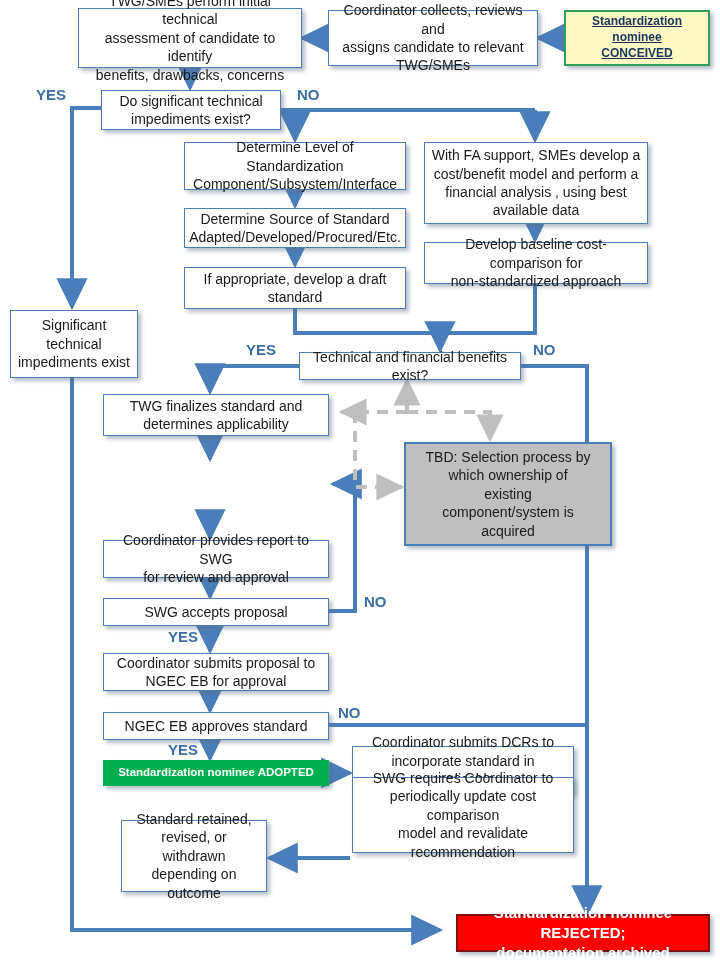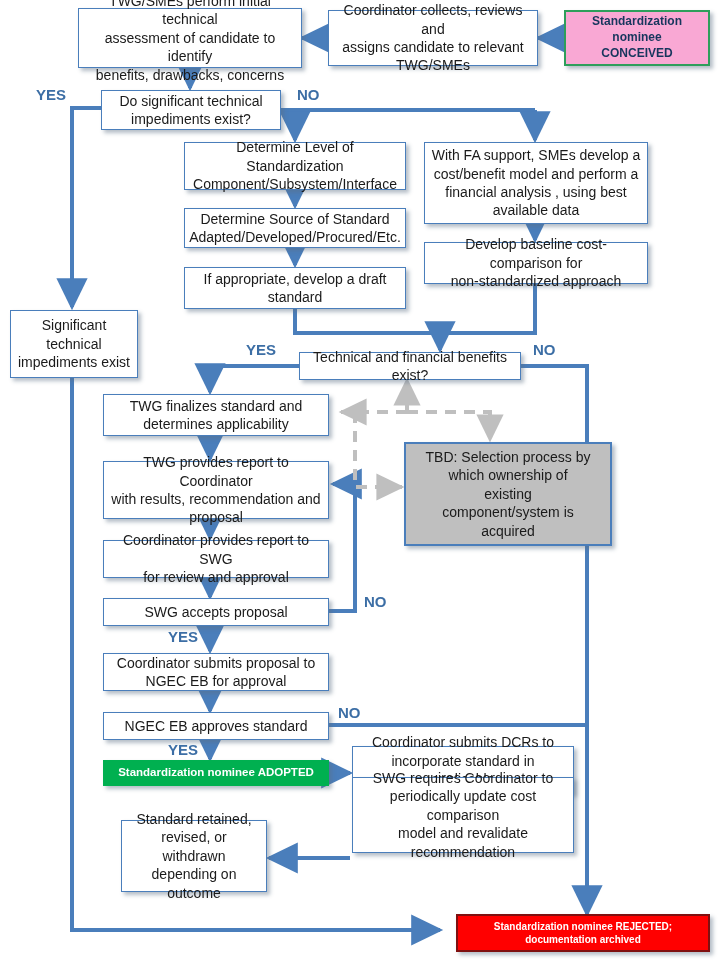--- a/index.html
+++ b/index.html
@@ -34,39 +34,40 @@
     border: 1px solid #4a7ebb;
     background: #ffffff;
     color: #1a1a1a;
     font-size: 14px;
     line-height: 1.32;
     padding: 3px 6px;
     box-shadow: 3px 3px 4px rgba(90,110,130,0.45);
     z-index: 5;
   }
   .node.terminator-yellow {
-    background: #f9a8d4;
+    background: #fef9c3;
     border: 2px solid #2e9e5b;
     color: #17365d;
     font-weight: bold;
     font-size: 12px;
+    text-decoration: underline;
   }
   .node.terminator-green {
     background: #00b050;
     border: 1px solid #00b050;
     color: #ffffff;
     font-weight: bold;
     font-size: 11.5px;
   }
   .node.terminator-red {
     background: #ff0000;
     border: 2px solid #7f1010;
     color: #ffffff;
     font-weight: bold;
-    font-size: 10px;
+    font-size: 15px;
   }
   .node.tbd-gray {
     background: #bfbfbf;
     border: 2px solid #4a7ebb;
     color: #1a1a1a;
   }
   .edge-label {
     position: absolute;
     color: #3c6ea5;
     font-weight: bold;
@@ -214,25 +215,20 @@
 
   <div class="node" style="left:299px; top:352px; width:222px; height:28px;">
     <span class="node-text">Technical and financial benefits exist?</span>
   </div>
 
   <div class="node" style="left:103px; top:394px; width:226px; height:42px;">
     <span class="node-text">TWG finalizes standard and
 determines applicability</span>
   </div>
 
-  <div class="node" style="left:103px; top:461px; width:226px; height:58px;">
-    <span class="node-text">TWG provides report to Coordinator
-with results, recommendation and
-proposal</span>
-  </div>
 
   <div class="node" style="left:103px; top:540px; width:226px; height:38px;">
     <span class="node-text">Coordinator provides report to SWG
 for review and approval</span>
   </div>
 
   <div class="node" style="left:103px; top:598px; width:226px; height:28px;">
     <span class="node-text">SWG accepts proposal</span>
   </div>
 

